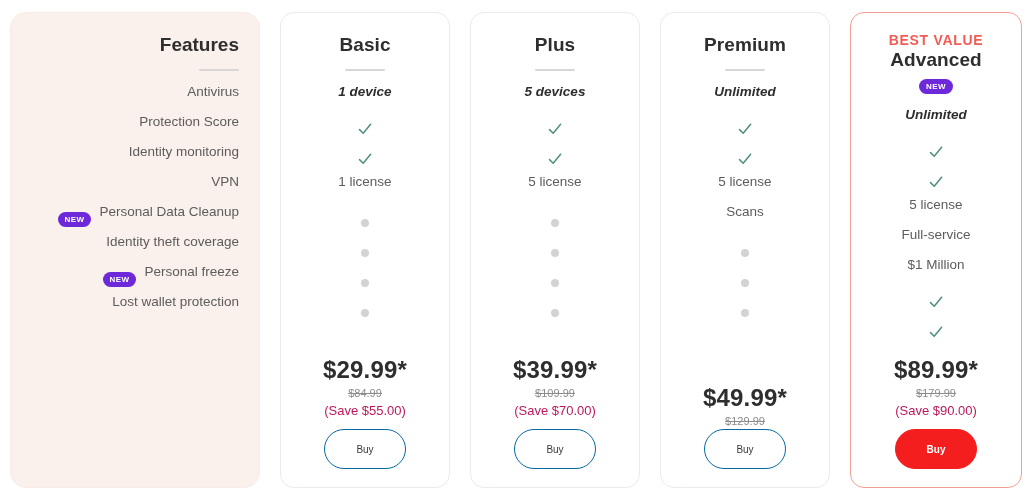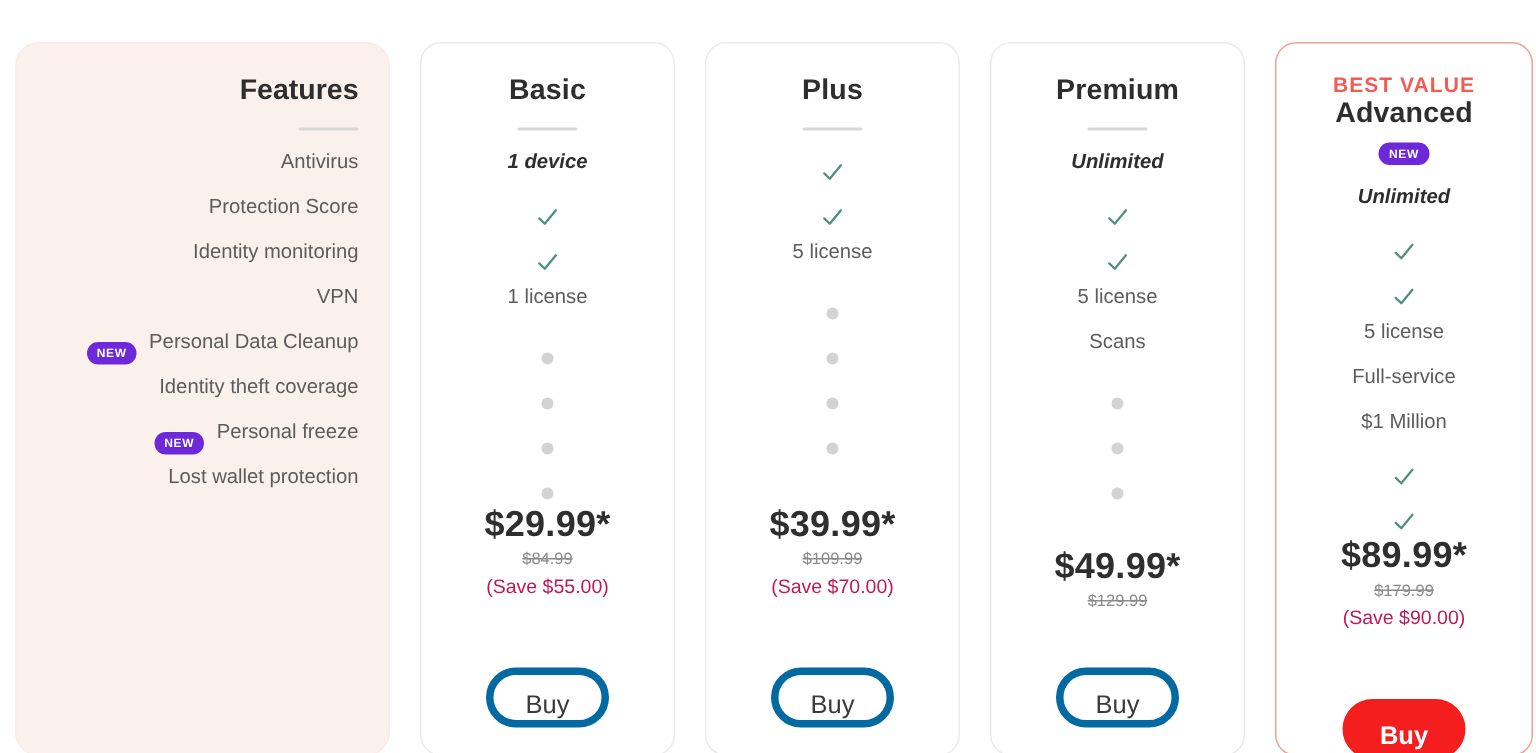--- a/index.html
+++ b/index.html
@@ -8,21 +8,21 @@
     background: #ffffff;
     font-family: "Liberation Sans", sans-serif;
     overflow: hidden;
   }
   .board {
     position: relative;
     width: 1024px; height: 502px;
     background: #ffffff;
     display: flex;
     align-items: flex-start;
-    padding: 28px 0 0 0;
+    padding: 12px 0 0 0;
     box-sizing: border-box;
   }
 
   
   .card {
     position: relative;
     box-sizing: border-box;
     border-radius: 14px;
     background: #ffffff;
     border: 1px solid #eceaea;
@@ -168,28 +168,27 @@
     line-height: 20px;
     margin-bottom: 8px;
   }
   .buy {
     display: inline-block;
     box-sizing: border-box;
     width: 82px;
     height: 40px;
     line-height: 38px;
     border-radius: 22px;
-    border: 5px solid #0369a1;
+    border: 1px solid #0369a1;
     background: #ffffff;
     color: #3a3a3a;
-    font-size: 17px;
+    font-size: 10px;
     text-align: center;
     cursor: pointer;
     font-family: "Liberation Sans", sans-serif;
-    margin-top: 36px;
   }
   .buy.primary {
     background: #f51e1e;
     border-color: #f51e1e;
     color: #ffffff;
     font-weight: bold;
   }
 </style>
 </head>
 <body>
@@ -270,20 +269,23 @@
             <span class="dot"></span>
           </div>
         </div>
         <div class="price-block"><div class="price-now">$29.99*</div><div class="price-was">$84.99</div><div class="price-save">(Save $55.00)</div><button class="buy">Buy</button></div>
       </div><div class="card card-plan">
         <div class="head">
           <div class="plan-title">Plus</div>
           <span class="dash dash-center"></span>
         </div>
         <div class="rows">
+          <div class="row row-cell strong">
+            <span>5 devices</span>
+          </div>
           <div class="row row-cell">
             <span class="check">
               <svg width="16" height="16" viewBox="0 0 16 16" fill="none" aria-hidden="true">
                 <path d="M2.5 8.6 L6.2 12.2 L13.6 3.2" stroke="currentColor" stroke-width="1.5" stroke-linecap="round" stroke-linejoin="round"></path>
               </svg>
             </span>
           </div>
           <div class="row row-cell">
             <span class="check">
               <svg width="16" height="16" viewBox="0 0 16 16" fill="none" aria-hidden="true">

